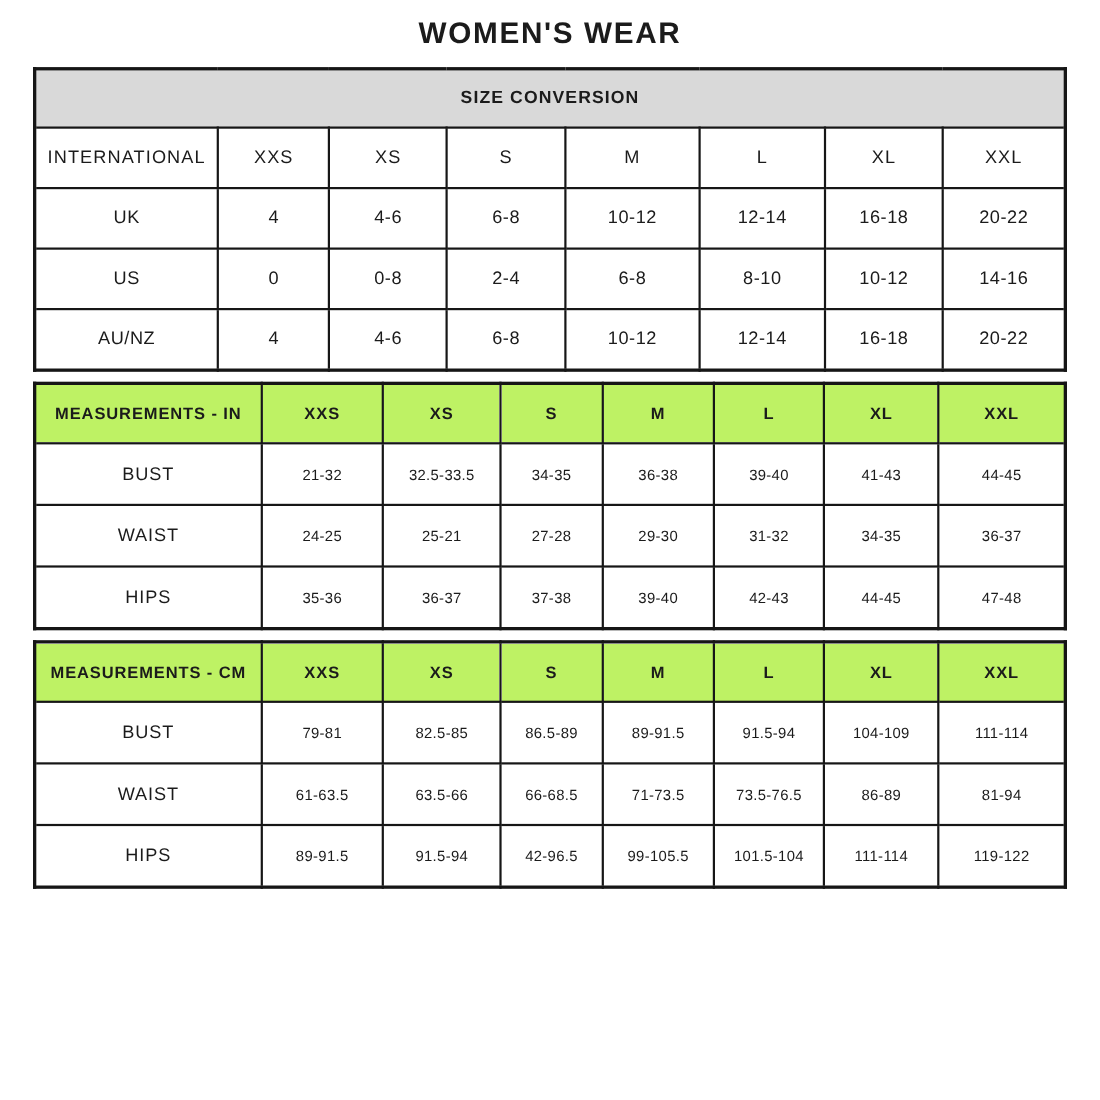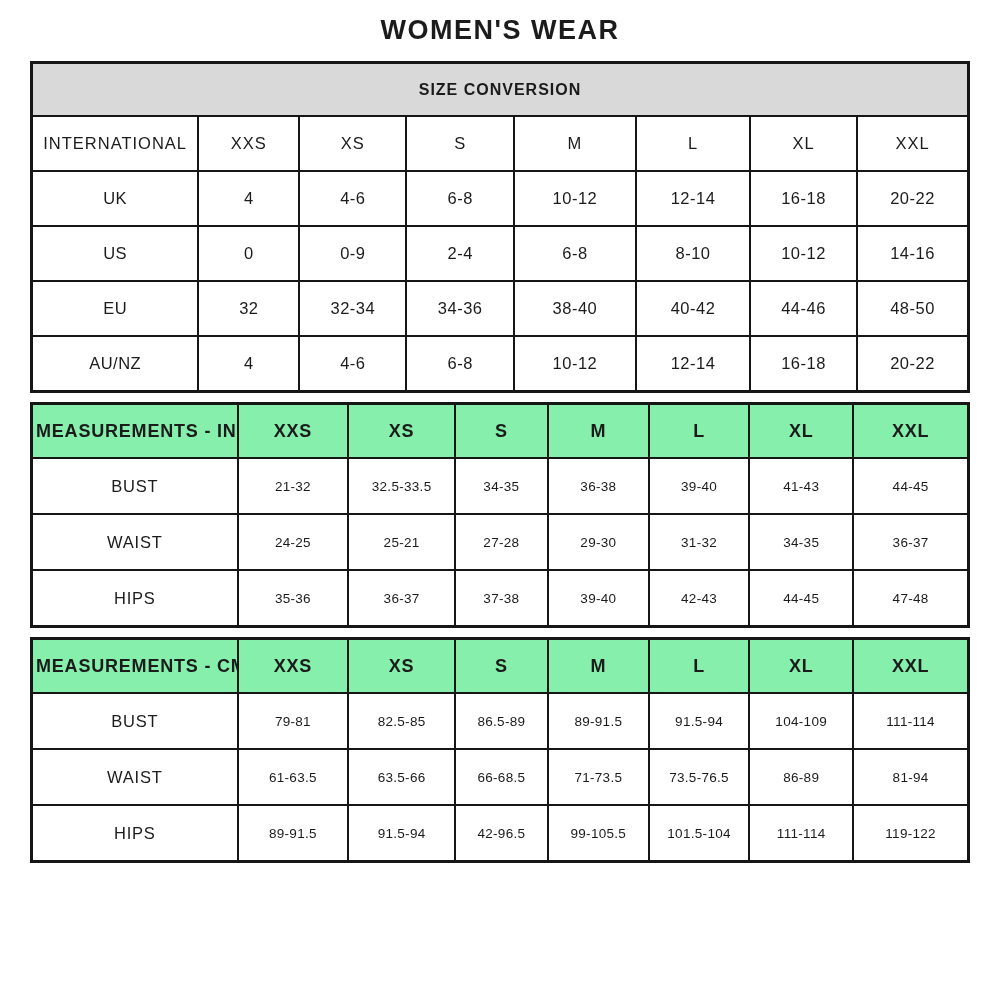--- a/index.html
+++ b/index.html
@@ -26,21 +26,21 @@
     background:#d9d9d9;font-size:16px;font-weight:bold;
     letter-spacing:1px;height:51px;
   }
   .sc th.colhead{
     background:#ffffff;font-weight:normal;font-size:16.5px;
     letter-spacing:1px;height:53px;
   }
   .sc td{font-size:16.5px;letter-spacing:0.5px;height:53px;}
   
   .meas th{
-    background:#86efac;font-size:18px;font-weight:bold;
+    background:#bef264;font-size:15px;font-weight:bold;
     letter-spacing:0.8px;height:52px;
   }
   .meas td{font-size:13.5px;letter-spacing:0.3px;height:54px;}
   .meas td.lbl{font-size:16.5px;letter-spacing:0.8px;}
 </style>
 </head>
 <body>
 
 <div class="sheet">
 
@@ -77,36 +77,26 @@
       <td>4-6</td>
       <td>6-8</td>
       <td>10-12</td>
       <td>12-14</td>
       <td>16-18</td>
       <td>20-22</td>
     </tr>
     <tr>
       <td>US</td>
       <td>0</td>
-      <td>0-9</td>
+      <td>0-8</td>
       <td>2-4</td>
       <td>6-8</td>
       <td>8-10</td>
       <td>10-12</td>
       <td>14-16</td>
-    </tr>
-    <tr>
-      <td>EU</td>
-      <td>32</td>
-      <td>32-34</td>
-      <td>34-36</td>
-      <td>38-40</td>
-      <td>40-42</td>
-      <td>44-46</td>
-      <td>48-50</td>
     </tr>
     <tr>
       <td>AU/NZ</td>
       <td>4</td>
       <td>4-6</td>
       <td>6-8</td>
       <td>10-12</td>
       <td>12-14</td>
       <td>16-18</td>
       <td>20-22</td>

